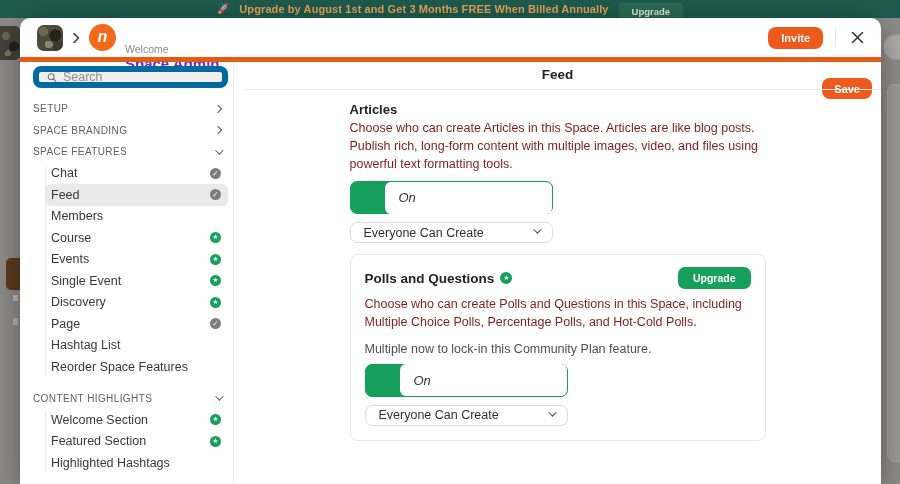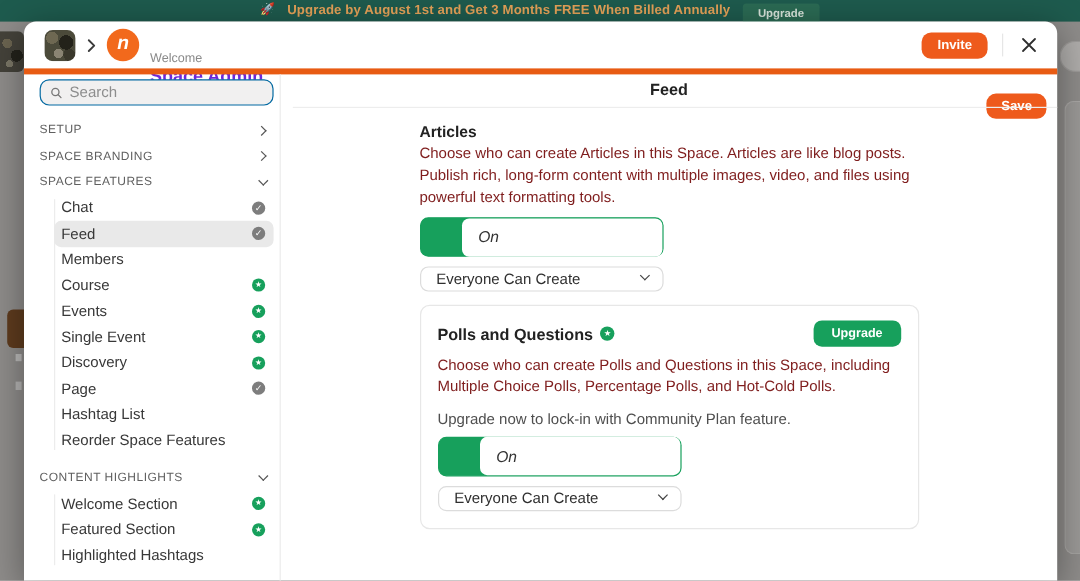--- a/index.html
+++ b/index.html
@@ -80,21 +80,21 @@
   .close-btn { background:none; border:none; cursor:pointer; padding:2px; display:flex; }
   .accent-bar { height:5px; background:#E85B13; flex:0 0 auto; }
 
   
   .m-body { flex:1; display:flex; min-height:0; }
 
   
   .sidebar { width:214px; flex:0 0 auto; border-right:1px solid #ececec; padding:4px 5px 0 13px; overflow:hidden; }
   .search-box {
     display:flex; align-items:center; gap:6px;
-    background:#F1F0F0; border:1px solid #0369a1; border-radius:8px;
+    background:#F1F0F0; border:6px solid #0369a1; border-radius:8px;
     height:22px; padding:0 8px; margin-bottom:10px;
   }
   .search-box input {
     border:none; background:transparent; outline:none; width:100%;
     font-family:inherit; font-size:12.5px; color:#555;
   }
   .search-box input::placeholder { color:#8d8d8d; }
   .nav-section {
     height:21.5px; display:flex; align-items:center; justify-content:space-between;
     cursor:pointer; padding-right:7px;
@@ -318,21 +318,21 @@
             <span class="chev down"></span>
           </div>
 
           <div class="card">
             <div class="card-title-row">
               <span class="card-heading">Polls and Questions</span>
               <span class="title-star">★</span>
               <button class="upgrade-btn">Upgrade</button>
             </div>
             <p class="sec-desc">Choose who can create Polls and Questions in this Space, including Multiple Choice Polls, Percentage Polls, and Hot-Cold Polls.</p>
-            <p class="upgrade-note">Upgrade now to lock-in with Community Plan feature.</p>
+            <p class="upgrade-note">Multiple now to lock-in this Community Plan feature.</p>
             <div class="toggle">
               <div class="toggle-panel">
                 <span>On</span>
               </div>
             </div>
             <div class="select">
               <span>Everyone Can Create</span>
               <span class="chev down"></span>
             </div>
           </div>

